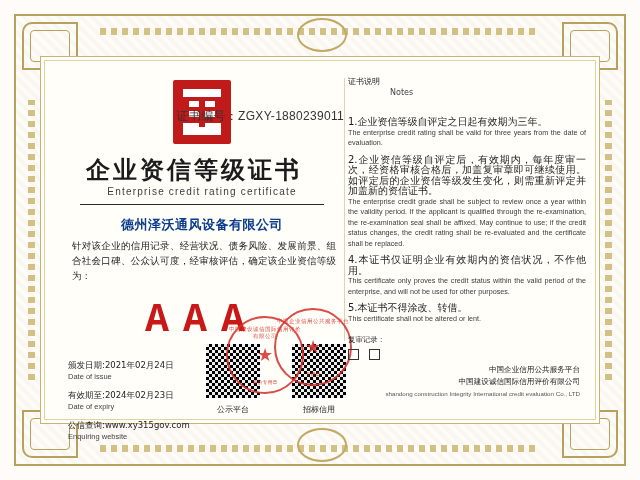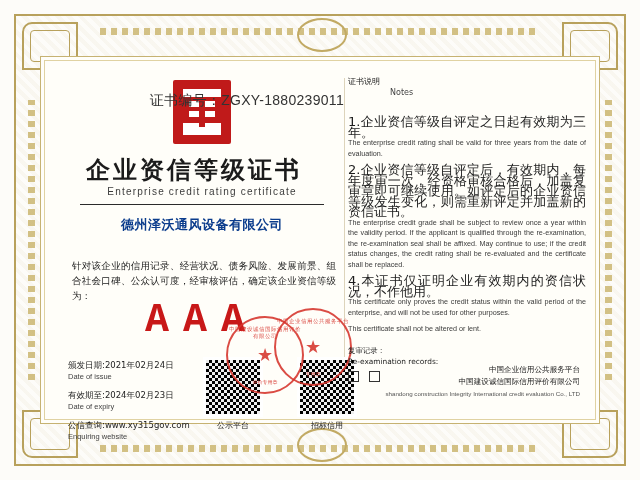--- a/index.html
+++ b/index.html
@@ -76,75 +76,75 @@
     position:absolute;left:50%;transform:translateX(-50%);top:10px;
     width:58px;height:64px;background:#c01a1a;border-radius:2px;
   }
   .emblem .g1{position:absolute;left:10px;top:9px;width:38px;height:8px;background:#fff;}
   .emblem .g2{position:absolute;left:16px;top:21px;width:26px;height:6px;background:#fff;}
   .emblem .g3{position:absolute;left:16px;top:31px;width:26px;height:6px;background:#fff;}
   .emblem .g4{position:absolute;left:10px;top:43px;width:38px;height:12px;background:#fff;}
   .emblem .g5{position:absolute;left:26px;top:17px;width:6px;height:30px;background:#c01a1a;}
 
   .cert-no{
-    position:absolute;right:2px;top:22px;font-size:14px;color:#333;letter-spacing:.3px;
+    position:absolute;right:2px;top:38px;font-size:12px;color:#333;letter-spacing:.3px;
   }
   .title-cn{
     position:absolute;left:0;right:16px;top:84px;text-align:center;
     font-family:"DejaVu Sans", sans-serif;
     font-size:24px;font-weight:bold;color:#1b1b1b;letter-spacing:3px;
   }
   .title-en{
     position:absolute;left:0;right:0;top:116px;text-align:center;
     font-size:10px;color:#3c3c3c;letter-spacing:1.2px;
   }
   .title-rule{
     position:absolute;left:22px;right:22px;top:134px;height:1px;background:#2b2b2b;
   }
   .company{
     position:absolute;left:0;right:0;top:146px;text-align:center;
     font-family:"DejaVu Sans", sans-serif;
     font-size:13px;font-weight:bold;color:#0b3c8c;letter-spacing:.5px;
   }
   .body-cn{
-    position:absolute;left:14px;right:10px;top:188px;
+    position:absolute;left:14px;right:10px;top:168px;
     font-family:"DejaVu Sans", sans-serif;
     font-size:9.5px;line-height:15px;color:#1c1c1c;text-align:justify;
   }
   .grade{
     position:absolute;left:0;right:0;top:228px;text-align:center;
     color:#c81818;font-weight:bold;font-size:40px;letter-spacing:14px;
     font-family:Liberation Mono, monospace;
   }
   .meta{
     position:absolute;left:10px;top:289px;width:130px;
     font-size:8px;color:#222;line-height:12px;
   }
   .meta .row{margin-bottom:6px;}
   .meta .cn{font-family:"DejaVu Sans",sans-serif;font-size:8.5px;}
   .meta .en{font-size:7.5px;color:#444;}
 
-  .qr-wrap{position:absolute;left:146px;top:288px;display:flex;gap:36px;}
+  .qr-wrap{position:absolute;left:146px;top:272px;display:flex;gap:28px;}
   .qr-item{width:58px;text-align:center;}
   .qr{
     width:54px;height:54px;margin:0 auto;
     background:
       repeating-linear-gradient(0deg,#111 0 3px,#fff 3px 6px),
       repeating-linear-gradient(90deg,#111 0 3px,#fff 3px 6px);
     background-blend-mode:difference;
     border:2px solid #fff;
     outline:1px solid #fff;
   }
   .qr-label{margin-top:4px;font-size:8px;color:#222;font-family:"DejaVu Sans",sans-serif;}
 
   
   .notes-head{font-size:8px;color:#222;line-height:11px;margin-bottom:19px;font-family:"DejaVu Sans",sans-serif;}
   .notes-head .en{color:#444;padding-left:42px;}
   .note{font-size:7.2px;line-height:10.5px;color:#2a2a2a;margin-bottom:6px;text-align:justify;}
-  .note .cn{display:block;font-family:"DejaVu Sans",sans-serif;font-size:13px;color:#1d1d1d;}
+  .note .cn{display:block;font-family:"DejaVu Sans",sans-serif;font-size:10px;color:#1d1d1d;}
   .note .en{display:block;color:#3a3a3a;}
   .recheck{margin-top:10px;font-size:7.4px;color:#222;line-height:11px;font-family:"DejaVu Sans",sans-serif;}
   .recheck .boxes{margin-top:4px;}
   .chk{display:inline-block;width:9px;height:9px;border:1px solid #333;margin-right:8px;vertical-align:middle;}
 
   
   .sig{
     position:absolute;right:6px;bottom:6px;width:234px;text-align:right;
     font-size:7.6px;color:#1a1a1a;line-height:12px;font-family:"DejaVu Sans",sans-serif;
   }
@@ -259,26 +259,26 @@
     </div>
     <div class="note">
       <span class="cn">2.企业资信等级自评定后，有效期内，每年度审一次，经资格审核合格后，加盖复审章即可继续使用。如评定后的企业资信等级发生变化，则需重新评定并加盖新的资信证书。</span>
       <span class="en">The enterprise credit grade shall be subject to review once a year within the validity period. If the applicant is qualified through the re-examination, the re-examination seal shall be affixed. May continue to use; if the credit status changes, the credit rating shall be re-evaluated and the certificate shall be replaced.</span>
     </div>
     <div class="note">
       <span class="cn">4.本证书仅证明企业有效期内的资信状况，不作他用。</span>
       <span class="en">This certificate only proves the credit status within the valid period of the enterprise, and will not be used for other purposes.</span>
     </div>
     <div class="note">
+      <span class="cn">5.本证书不得涂改、转借。</span>
       <span class="en">This certificate shall not be altered or lent.</span>
     </div>
 
     <div class="recheck">
       <div>复审记录：</div>
-      <div>Re-examination records:</div>
       <div class="boxes">
         <span class="chk"></span>
         <span class="chk"></span>
       </div>
     </div>
 
     <div class="sig">
       <div>中国企业信用公共服务平台</div>
       <div>中国建设诚信国际信用评价有限公司</div>
       <div class="en">shandong construction Integrity International credit evaluation Co., LTD</div>

